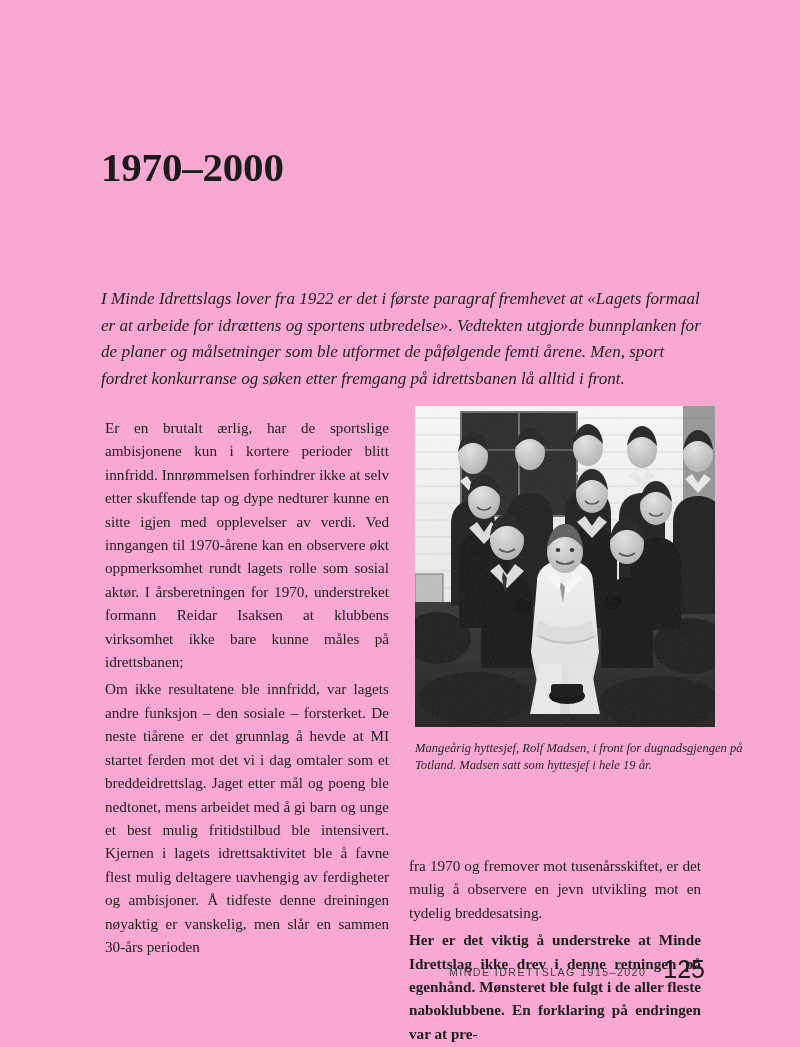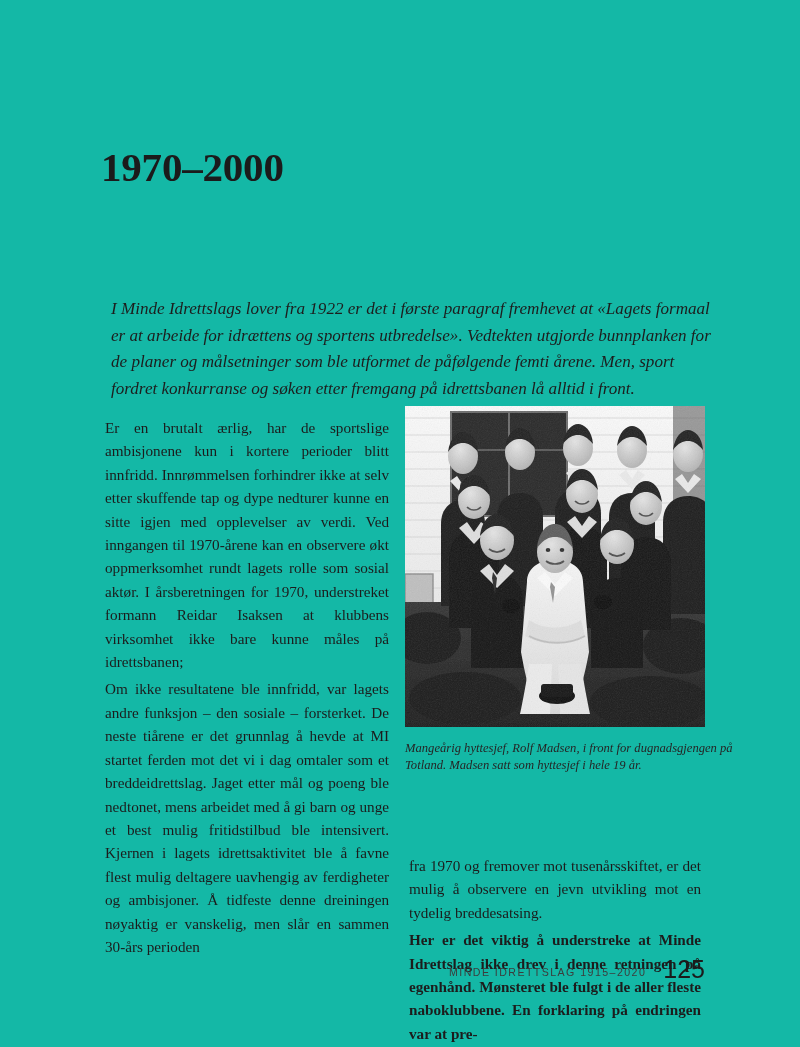--- a/index.html
+++ b/index.html
@@ -14,21 +14,21 @@
     position: relative;
     overflow: hidden;
     font-family: "Liberation Serif", "DejaVu Serif", serif;
     color: #1a1a1a;
     -webkit-font-smoothing: antialiased;
   }
 
   .page {
     position: absolute;
     inset: 0;
-    background: #14b8a6;
+    background: #f9a8d4;
   }
 
   
   .title-block {
     position: absolute;
     left: 101px;
     top: 143px;
     width: 620px;
   }
   .title-years {
@@ -55,21 +55,21 @@
   .lead {
     position: absolute;
     left: 101px;
     top: 286px;
     width: 608px;
     font-style: italic;
     font-size: 17.1px;
     line-height: 26.6px;
     text-align: left;
     color: #1d1d1d;
-    margin: 10px;
+    margin: 0;
   }
 
   
   .col {
     position: absolute;
     width: 292px;
     font-size: 15.2px;
     line-height: 23.4px;
     text-align: justify;
     color: #1c1c1c;
@@ -88,21 +88,21 @@
     line-height: 23.4px;
     text-align: justify;
     margin: 0;
     padding: 21px 0 21px 0;
     color: #1c1c1c;
   }
 
   
   .figure {
     position: absolute;
-    left: 405px;
+    left: 415px;
     top: 406px;
     width: 348px;
   }
   .photo {
     position: relative;
     width: 300px;
     height: 321px;
     overflow: hidden;
     background: #2b2b2b;
     filter: grayscale(100%) contrast(1.05);

